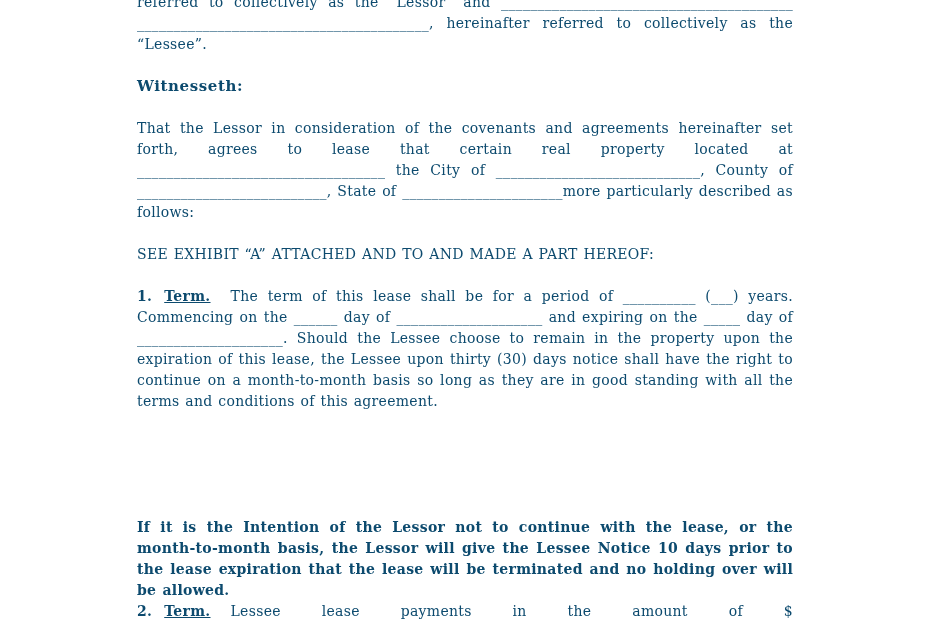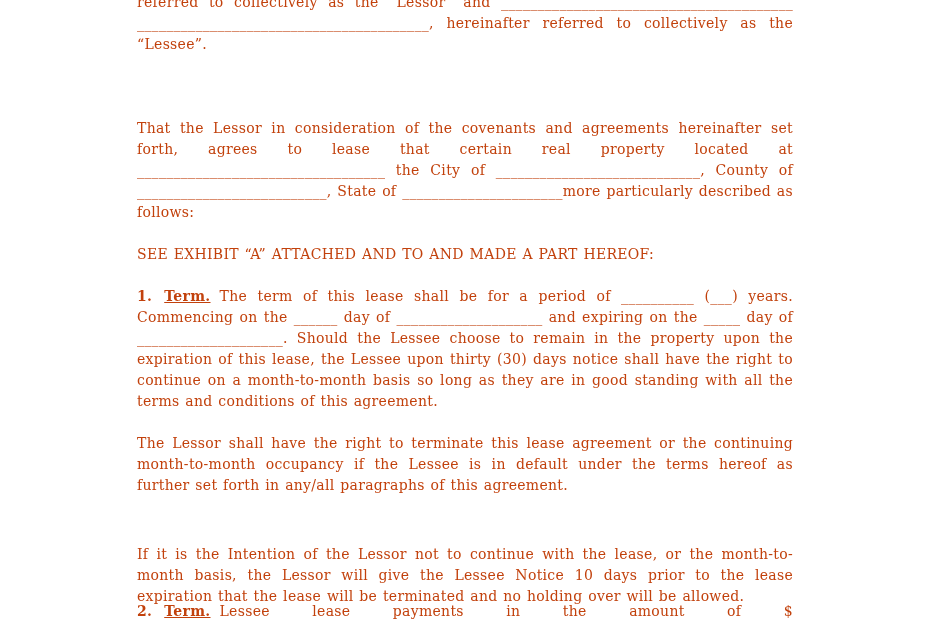--- a/index.html
+++ b/index.html
@@ -12,61 +12,61 @@
     }
     .page {
       position: absolute;
       left: 137px;
       top: 0;
       width: 656px;
       height: 620px;
       font-family: "DejaVu Serif", "Liberation Serif", serif;
       font-size: 14px;
       line-height: 21px;
-      color: #c2410c;
+      color: #0c4a6e;
       letter-spacing: 0.3px;
       word-spacing: 1px;
     }
     .para {
       position: absolute;
       left: 0;
       width: 656px;
       text-align: justify;
     }
     .p-opening      { top: -8px; }
     .p-heading      { top: 76px;  font-size: 15px; font-weight: bold; letter-spacing: 0.6px; text-align: left; }
     .p-consideration{ top: 118px; }
     .p-exhibit      { top: 244px; text-align: left; }
     .p-term         { top: 286px; }
     .p-termination  { top: 433px; }
-    .p-intention    { top: 544px; }
+    .p-intention    { top: 517px; font-weight: bold; }
     .p-rent         { top: 601px; text-align-last: justify; }
     .num {
       font-weight: bold;
       margin-right: 12px;
     }
     .label {
       font-weight: bold;
       text-decoration: underline;
-      margin-right: 9px;
+      margin-right: 20px;
     }
   </style>
 </head>
 <body>
 
 <div class="page">
 
   <p class="para p-opening">referred to collectively as the “Lessor” and ________________________________________ ________________________________________, hereinafter referred to collectively as the “Lessee”.</p>
 
+  <h2 class="para p-heading">Witnesseth:</h2>
 
   <p class="para p-exhibit">SEE EXHIBIT “A” ATTACHED AND TO AND MADE A PART HEREOF:</p>
 
   <p class="para p-consideration">That the Lessor in consideration of the covenants and agreements hereinafter set forth, agrees to lease that certain real property located at __________________________________ the City of ____________________________, County of __________________________, State of ______________________more particularly described as follows:</p>
 
   <p class="para p-term"><span class="num">1.</span><span class="label">Term.</span><span>The term of this lease shall be for a period of __________ (___) years. Commencing on the ______ day of ____________________ and expiring on the _____ day of ____________________. Should the Lessee choose to remain in the property upon the expiration of this lease, the Lessee upon thirty (30) days notice shall have the right to continue on a month-to-month basis so long as they are in good standing with all the terms and conditions of this agreement.</span></p>
 
-  <p class="para p-termination">The Lessor shall have the right to terminate this lease agreement or the continuing month-to-month occupancy if the Lessee is in default under the terms hereof as further set forth in any/all paragraphs of this agreement.</p>
 
   <p class="para p-intention">If it is the Intention of the Lessor not to continue with the lease, or the month-to-month basis, the Lessor will give the Lessee Notice 10 days prior to the lease expiration that the lease will be terminated and no holding over will be allowed.</p>
 
   <p class="para p-rent"><span class="num">2.</span><span class="label">Term.</span><span>Lessee lease payments in the amount of $</span></p>
 
 </div>
 
 </body></html>

